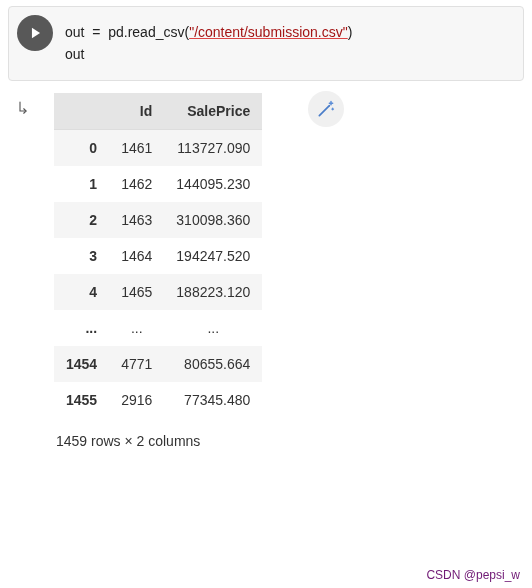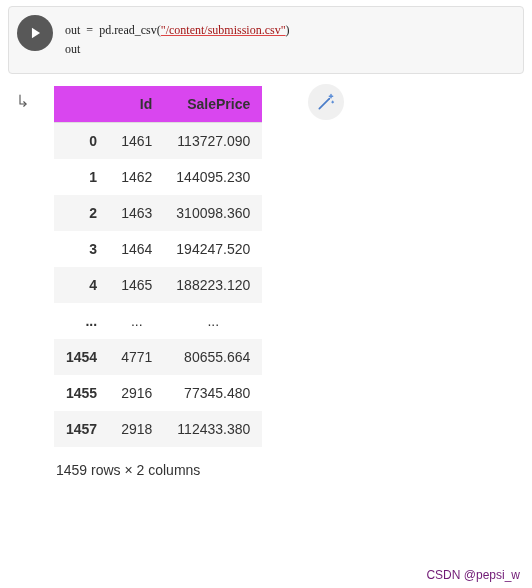--- a/index.html
+++ b/index.html
@@ -34,22 +34,22 @@
       margin: 4px 8px;
       flex-shrink: 0;
     }
     .run-button svg {
       width: 14px;
       height: 14px;
       fill: #fff;
       margin-left: 2px;
     }
     .code-area {
-      font-family: Liberation Serif, serif;
-      font-size: 12px;
+      font-family: Liberation Sans, sans-serif;
+      font-size: 14px;
       padding: 10px 4px;
       line-height: 1.6;
       color: #333;
       flex: 1;
     }
     .code-line {
       white-space: pre;
     }
     .code-var { color: #222; }
     .code-op { color: #222; }
@@ -101,21 +101,21 @@
     }
     .dataframe th, .dataframe td {
       padding: 10px 12px;
       text-align: right;
       border: none;
     }
     .dataframe thead th {
       font-weight: bold;
       color: #333;
       border-bottom: 1px solid #ddd;
-      background: #d946ef;
+      background: #e5e5e5;
     }
     .dataframe tbody tr:nth-child(odd) {
       background: #f5f5f5;
     }
     .dataframe tbody tr:nth-child(even) {
       background: #fff;
     }
     .dataframe tbody th {
       font-weight: bold;
       text-align: right;
@@ -213,24 +213,19 @@
           <tr>
             <th>1454</th>
             <td>4771</td>
             <td>80655.664</td>
           </tr>
           <tr>
             <th>1455</th>
             <td>2916</td>
             <td>77345.480</td>
           </tr>
-          <tr>
-            <th>1457</th>
-            <td>2918</td>
-            <td>112433.380</td>
-          </tr>
         </tbody>
     </table>
     <div class="shape-text">1459 rows × 2 columns</div>
   </div>
 </div>
 
 <div class="watermark">CSDN @pepsi_w</div>
 
 </body></html>

